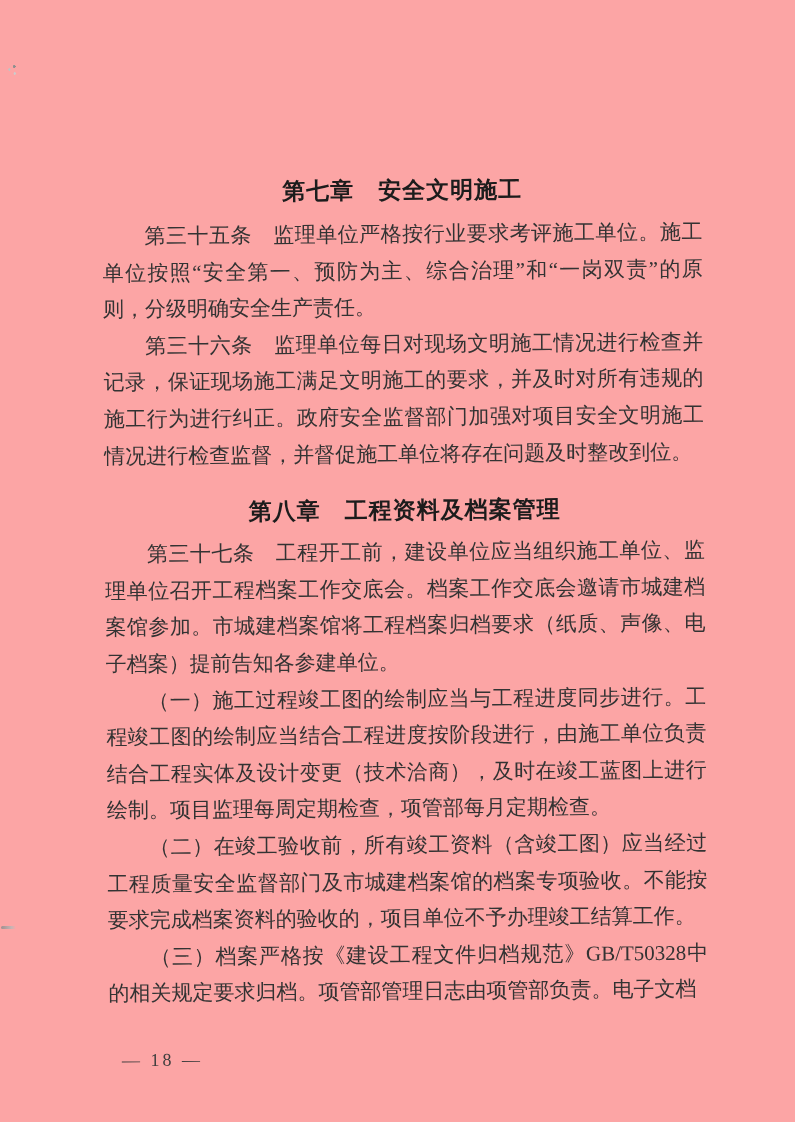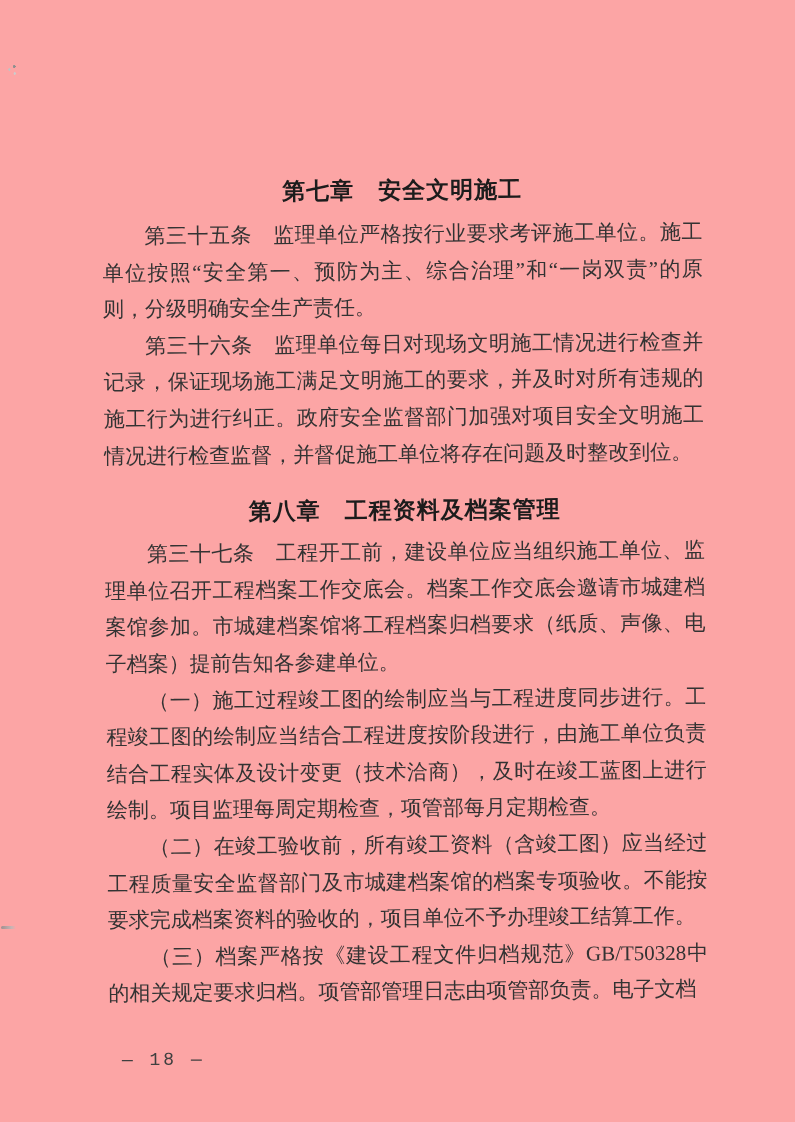--- a/index.html
+++ b/index.html
@@ -51,21 +51,21 @@
     color: #333333;
   }
   .page-number {
     position: absolute;
     left: 118px;
     top: 1047px;
     font-size: 18px;
     line-height: 22px;
     color: #3f3f3f;
     letter-spacing: 3px;
-    font-family: Liberation Mono, monospace;
+    font-family: Liberation Serif, serif;
   }
   
   .speck-top-left {
     position: absolute;
     left: 8px;
     top: 65px;
     width: 9px;
     height: 10px;
     background:
       radial-gradient(circle at 70% 15%, #8f8f8f 0 1.2px, transparent 1.6px),

